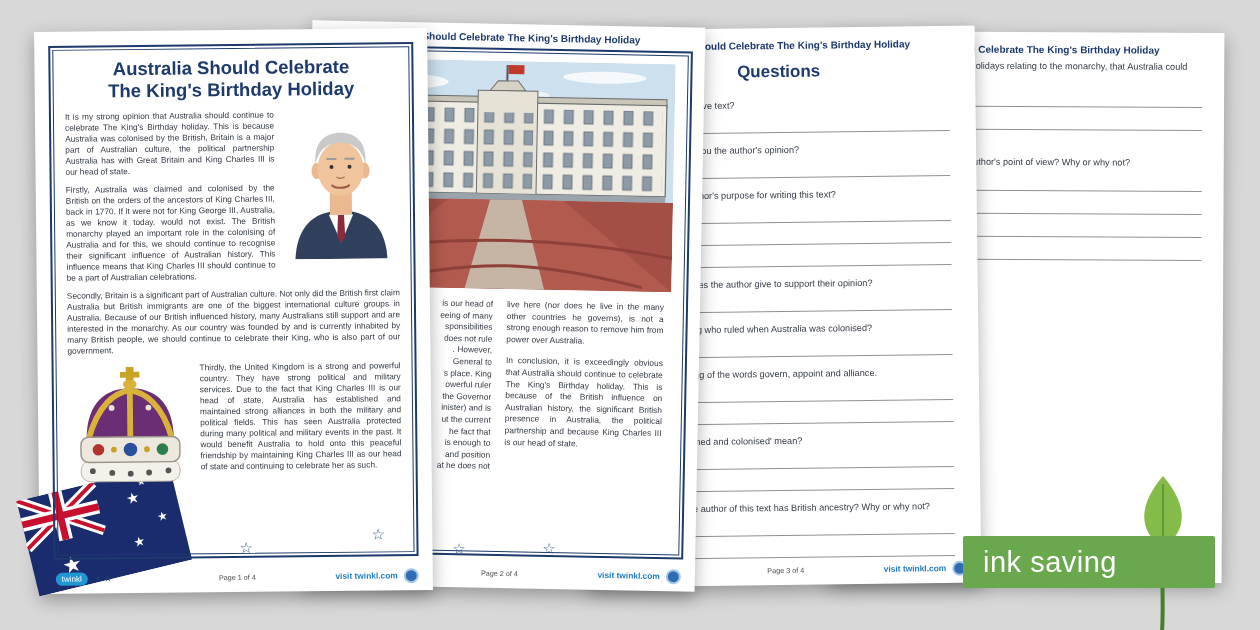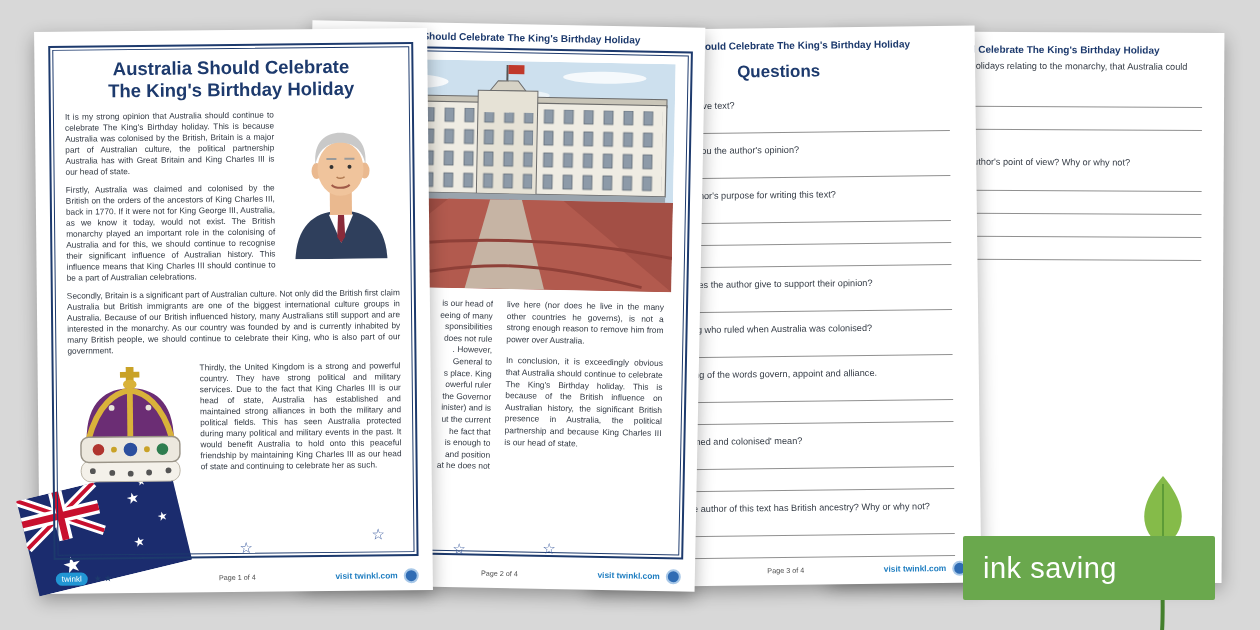--- a/index.html
+++ b/index.html
@@ -46,21 +46,21 @@
   .questions-title{text-align:center;font-size:17px;font-weight:bold;color:#1d3a6d;margin:34px 0 0;}
   .qs{padding:6px 26px 0 34px;}
   .qs4{padding:2px 22px 0 30px;}
   .q-block{margin-top:11px;}
   .qs4 .q-block{margin-top:26px;}
   .q-text{font-size:9.2px;color:#333a44;line-height:12px;}
   .answer-line{height:21px;border-bottom:1px solid #909090;}
   .qs4 .answer-line{height:22px;}
 
   
-  .eco{position:absolute;left:963px;top:536px;width:252px;height:64px;z-index:60;}
+  .eco{position:absolute;left:963px;top:536px;width:252px;height:52px;z-index:60;}
   .eco-leaf{position:absolute;right:16px;top:-62px;width:72px;height:158px;z-index:0;}
   .eco-ribbon{position:absolute;inset:0;background:#6aa84d;border-radius:2px;display:flex;align-items:center;z-index:1;}
   .eco-text{color:#fff;font-size:29px;padding-left:20px;letter-spacing:.5px;}
   .eco-box{position:absolute;top:-4px;bottom:-4px;right:8px;width:66px;background:#4f9f33;border-radius:4px;
            color:#fff;font-weight:bold;font-size:26px;display:flex;align-items:center;justify-content:center;z-index:2;}
 </style>
 </head>
 <body>
 
 <div class="stage">

